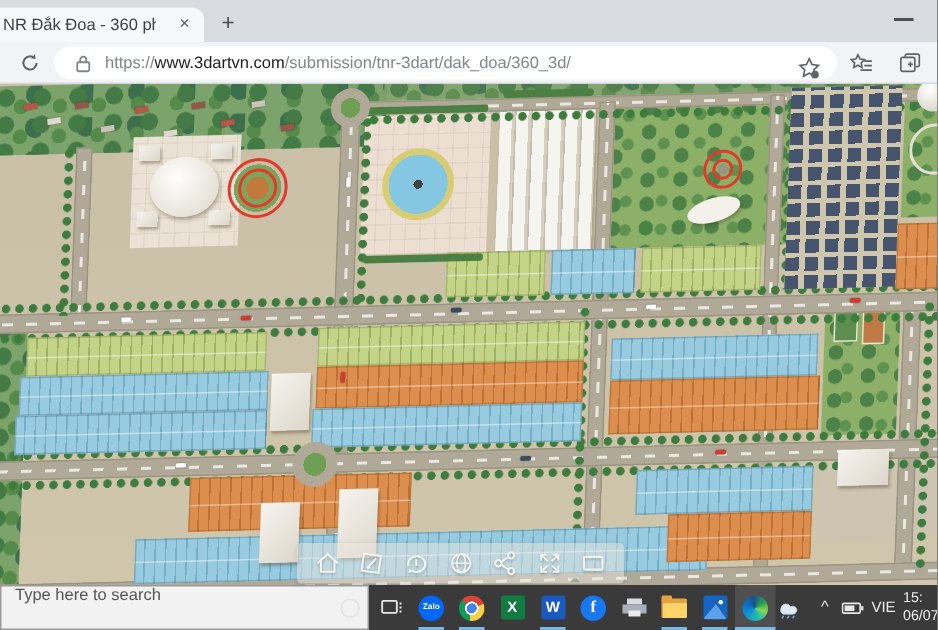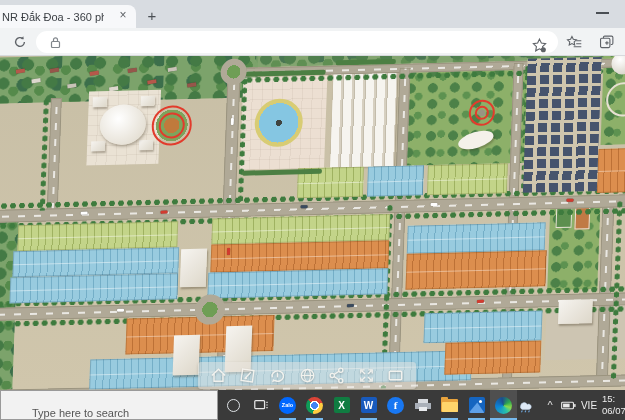--- a/index.html
+++ b/index.html
@@ -68,22 +68,22 @@
   .hotspot.sm::after{inset:4px;}
   .car{position:absolute;width:7px;height:3px;border-radius:1px;box-shadow:0 0 1px #0008;}
   .car.v{width:3px;height:7px;}
   .vtb{position:absolute;left:198px;top:306px;width:218px;height:27px;background:rgba(233,230,223,.5);
        border-radius:3px;display:flex;align-items:center;justify-content:space-evenly;
        box-shadow:0 1px 3px rgba(0,0,0,.15);}
   .vtb svg{filter:drop-shadow(0 1px 1px rgba(0,0,0,.25));opacity:.92;}
 
   
   .taskbar{position:absolute;left:0;top:390px;width:625px;height:30px;background:#3a3a3a;}
-  .tsearch{position:absolute;left:0;top:0;width:218px;height:30px;background:#f2f2f2;
-           border:1px solid #9a9a9a;display:flex;align-items:flex-end;padding-left:22px;}
+  .tsearch{position:absolute;left:0;top:0;width:246px;height:30px;background:#f2f2f2;
+           border:1px solid #9a9a9a;display:flex;align-items:flex-start;}
   .tsearch div{margin-left:9px;font-size:11px;color:#555;}
   .apps{position:absolute;left:220px;top:0;height:30px;display:flex;}
   .aslot{width:27px;height:30px;display:flex;align-items:center;justify-content:center;position:relative;}
   .aslot.active{background:#4f4f4f;}
   .run::after{content:"";position:absolute;left:5px;right:5px;bottom:0;height:2px;background:#76b9ed;}
   .aslot.active.run::after{left:0;right:0;}
   .ic-circle{width:17px;height:17px;border-radius:50%;display:flex;align-items:center;justify-content:center;}
   .ic-sq{width:16px;height:16px;border-radius:2px;display:flex;align-items:center;justify-content:center;}
   .zalo{background:#0068ff;color:#fff;font-size:5.5px;font-weight:bold;}
   .chrome{background:radial-gradient(circle at 50% 50%,#4285f4 0 27%,#fff 27% 38%,#0000 38%),
@@ -127,20 +127,21 @@
   <div class="urlrow">
     <svg class="reload" viewBox="0 0 20 20">
       <path d="M15.5 10a5.5 5.5 0 1 1-1.8-4.1" fill="none" stroke="#5f6368" stroke-width="1.7"></path>
       <path d="M14.2 2.8 L14.6 6.6 L10.8 6.1 Z" fill="#5f6368"></path>
     </svg>
     <div class="urlpill">
       <svg class="lock" width="11" height="13" viewBox="0 0 11 13">
         <rect x="1.5" y="5.5" width="8" height="6" rx="1" fill="none" stroke="#80868b" stroke-width="1.2"></rect>
         <path d="M3.5 5.5 V3.8 a2 2 0 0 1 4 0 V5.5" fill="none" stroke="#80868b" stroke-width="1.2"></path>
       </svg>
+      <div class="urltext"><span>https://</span><span class="host">www.3dartvn.com</span><span>/submission/tnr-3dart/dak_doa/360_3d/</span></div>
       <svg class="chromeicon" style="right:10px" viewBox="0 0 20 20">
         <path d="M10 2.5 l2.2 4.6 5 .7 -3.6 3.5 .9 5 -4.5-2.4 -4.5 2.4 .9-5 L2.8 7.8 l5-.7 Z" fill="none" stroke="#5f6368" stroke-width="1.3"></path>
         <circle cx="14.5" cy="15" r="3" fill="#5f6368"></circle>
       </svg>
     </div>
     <svg class="chromeicon" style="left:566px" viewBox="0 0 20 20">
       <path d="M7 3 l1.6 3.3 3.6.5 -2.6 2.5 .6 3.6 -3.2-1.7 -3.2 1.7 .6-3.6 L1.8 6.8 l3.6-.5 Z" fill="none" stroke="#5f6368" stroke-width="1.3"></path>
       <path d="M12 8 h6 M12 11.5 h6 M9 15 h9" stroke="#5f6368" stroke-width="1.3"></path>
     </svg>
     <svg class="chromeicon" style="left:598px" viewBox="0 0 20 20">

